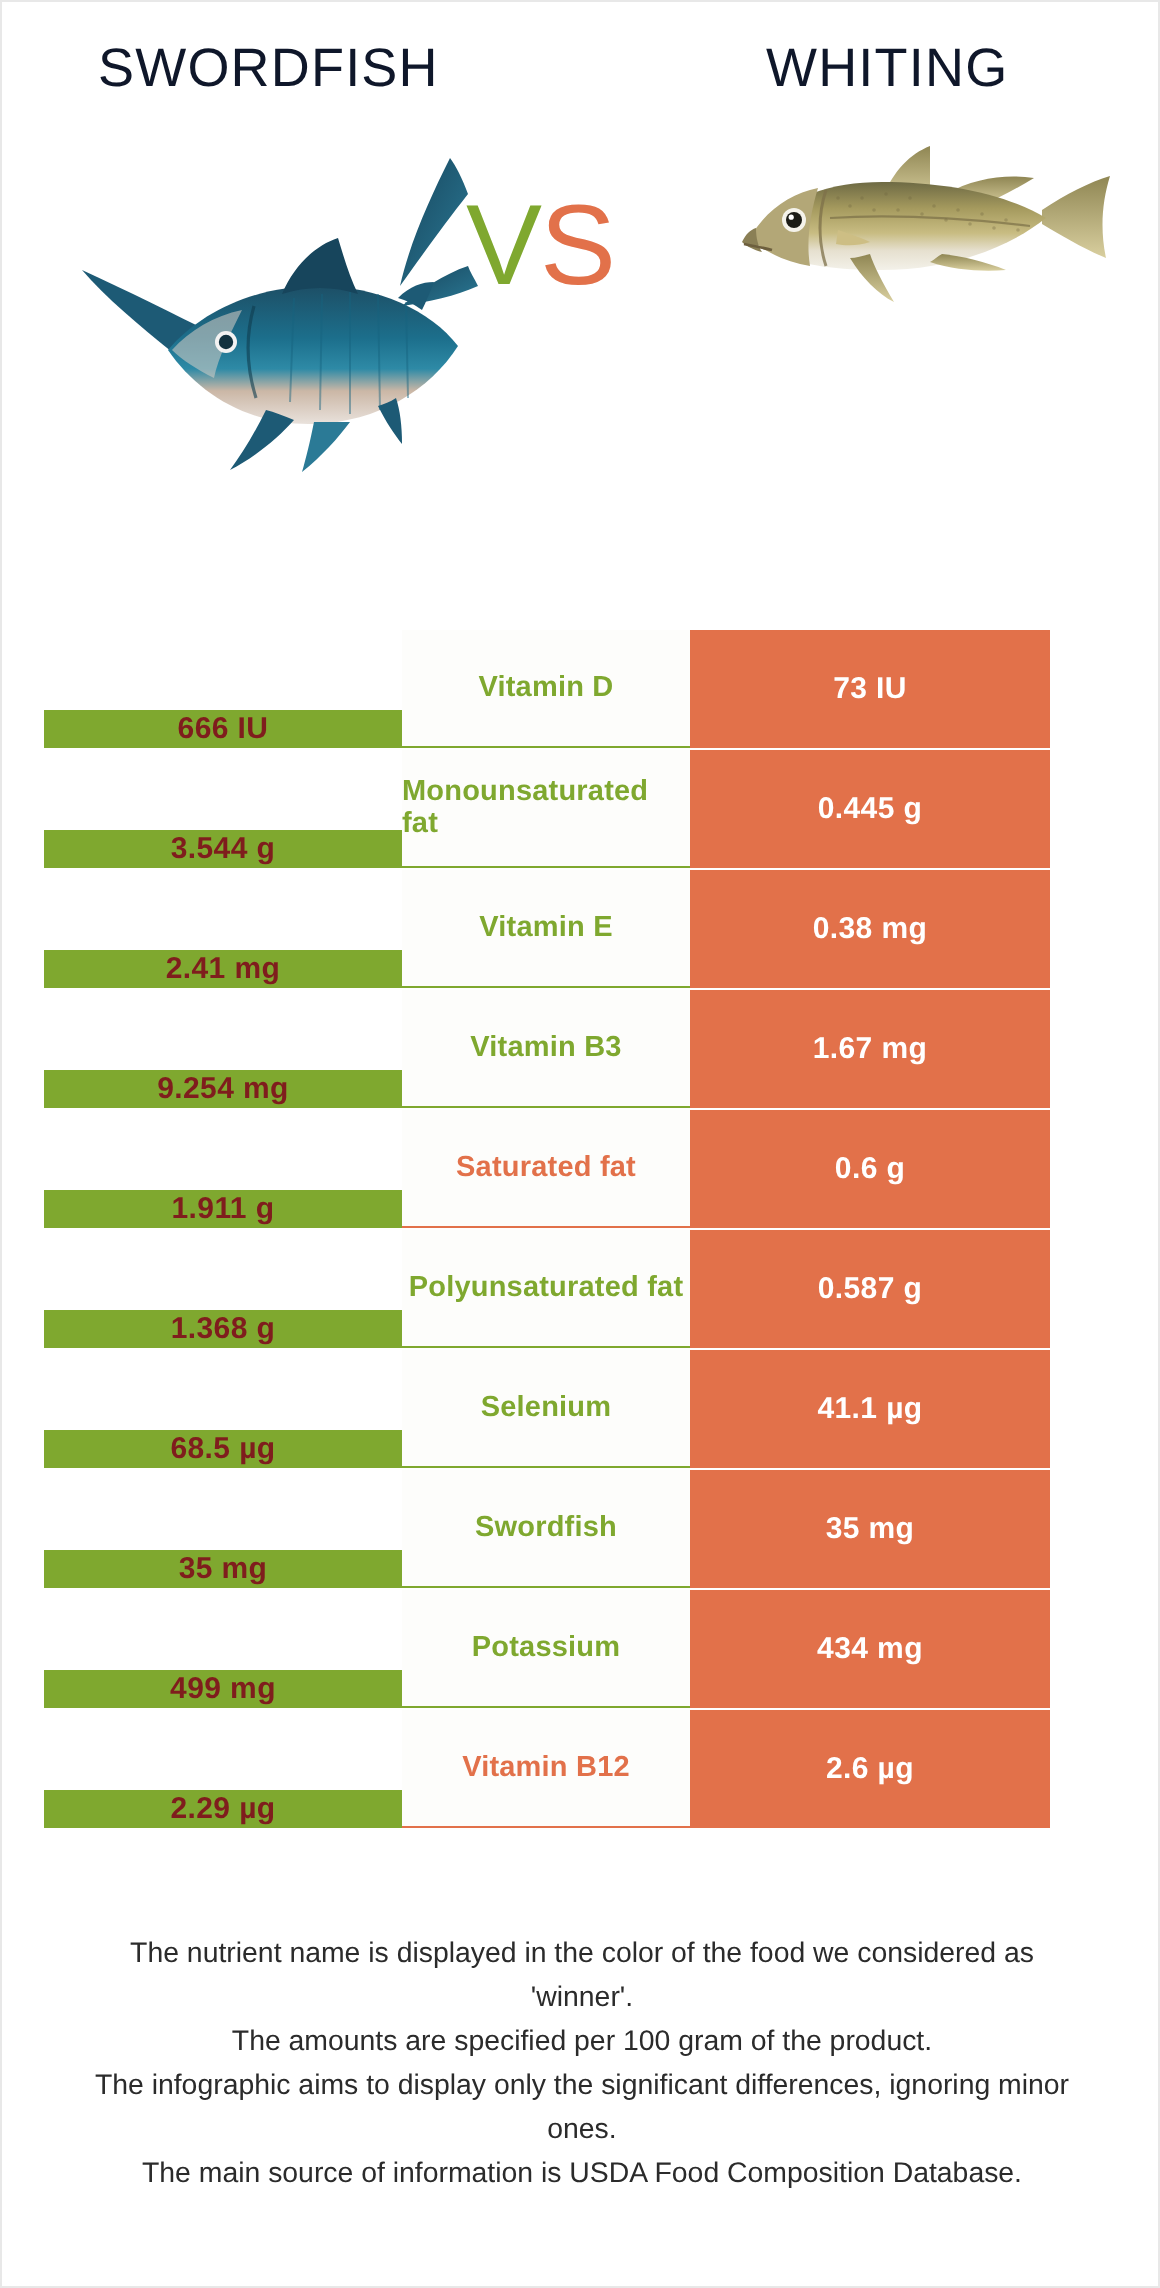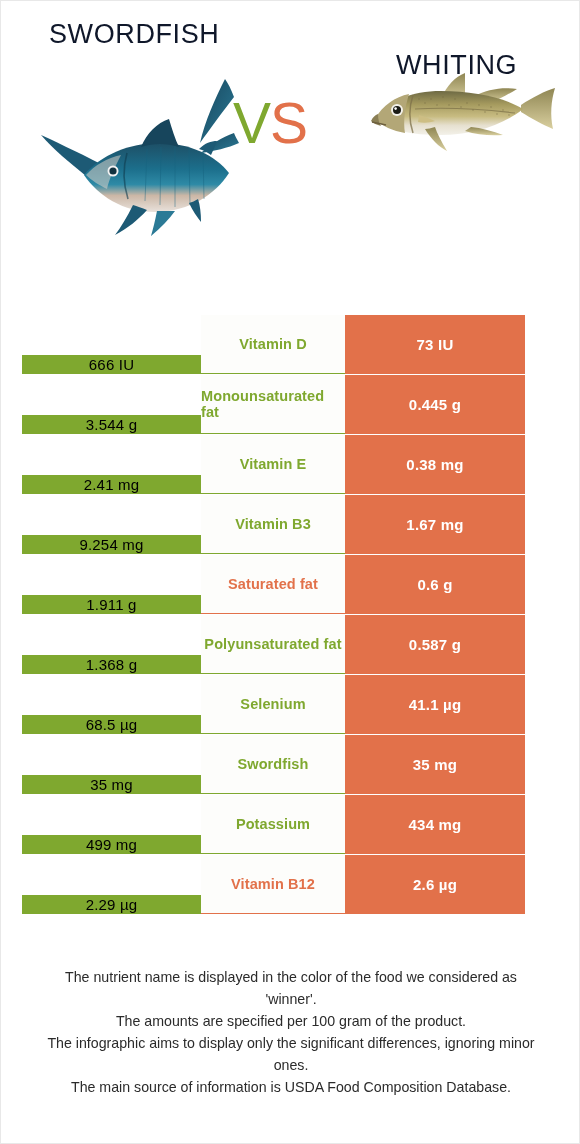--- a/index.html
+++ b/index.html
@@ -32,21 +32,21 @@
     position: absolute;
     top: 18px;
     font-size: 27px;
     font-weight: 300;
     letter-spacing: 0.6px;
     color: #0f172a;
     text-transform: uppercase;
     white-space: nowrap;
   }
   .title-left  { left: 48px; }
-  .title-right { left: 395px; margin-top: 31px; }
+  .title-right { left: 382px; }
 
   
   .hero {
     position: relative;
     height: 252px;
   }
   .fish-left {
     position: absolute;
     left: 28px;
     top: 8px;
@@ -89,22 +89,22 @@
   .cell {
     display: flex;
     align-items: center;
     justify-content: center;
     box-sizing: border-box;
     font-size: 15px;
   }
   .cell-left {
     width: 179px;
     background: #7FA82F;
-    color: #000000;
-    font-weight: 400;
+    color: #7f1d1d;
+    font-weight: 700;
     letter-spacing: 0.2px;
     margin-top: 40px;
   }
   .cell-mid {
     width: 144px;
     background: #fdfdfb;
     font-weight: 600;
     font-size: 14.5px;
     letter-spacing: 0.1px;
     border-bottom: 1px solid transparent;

